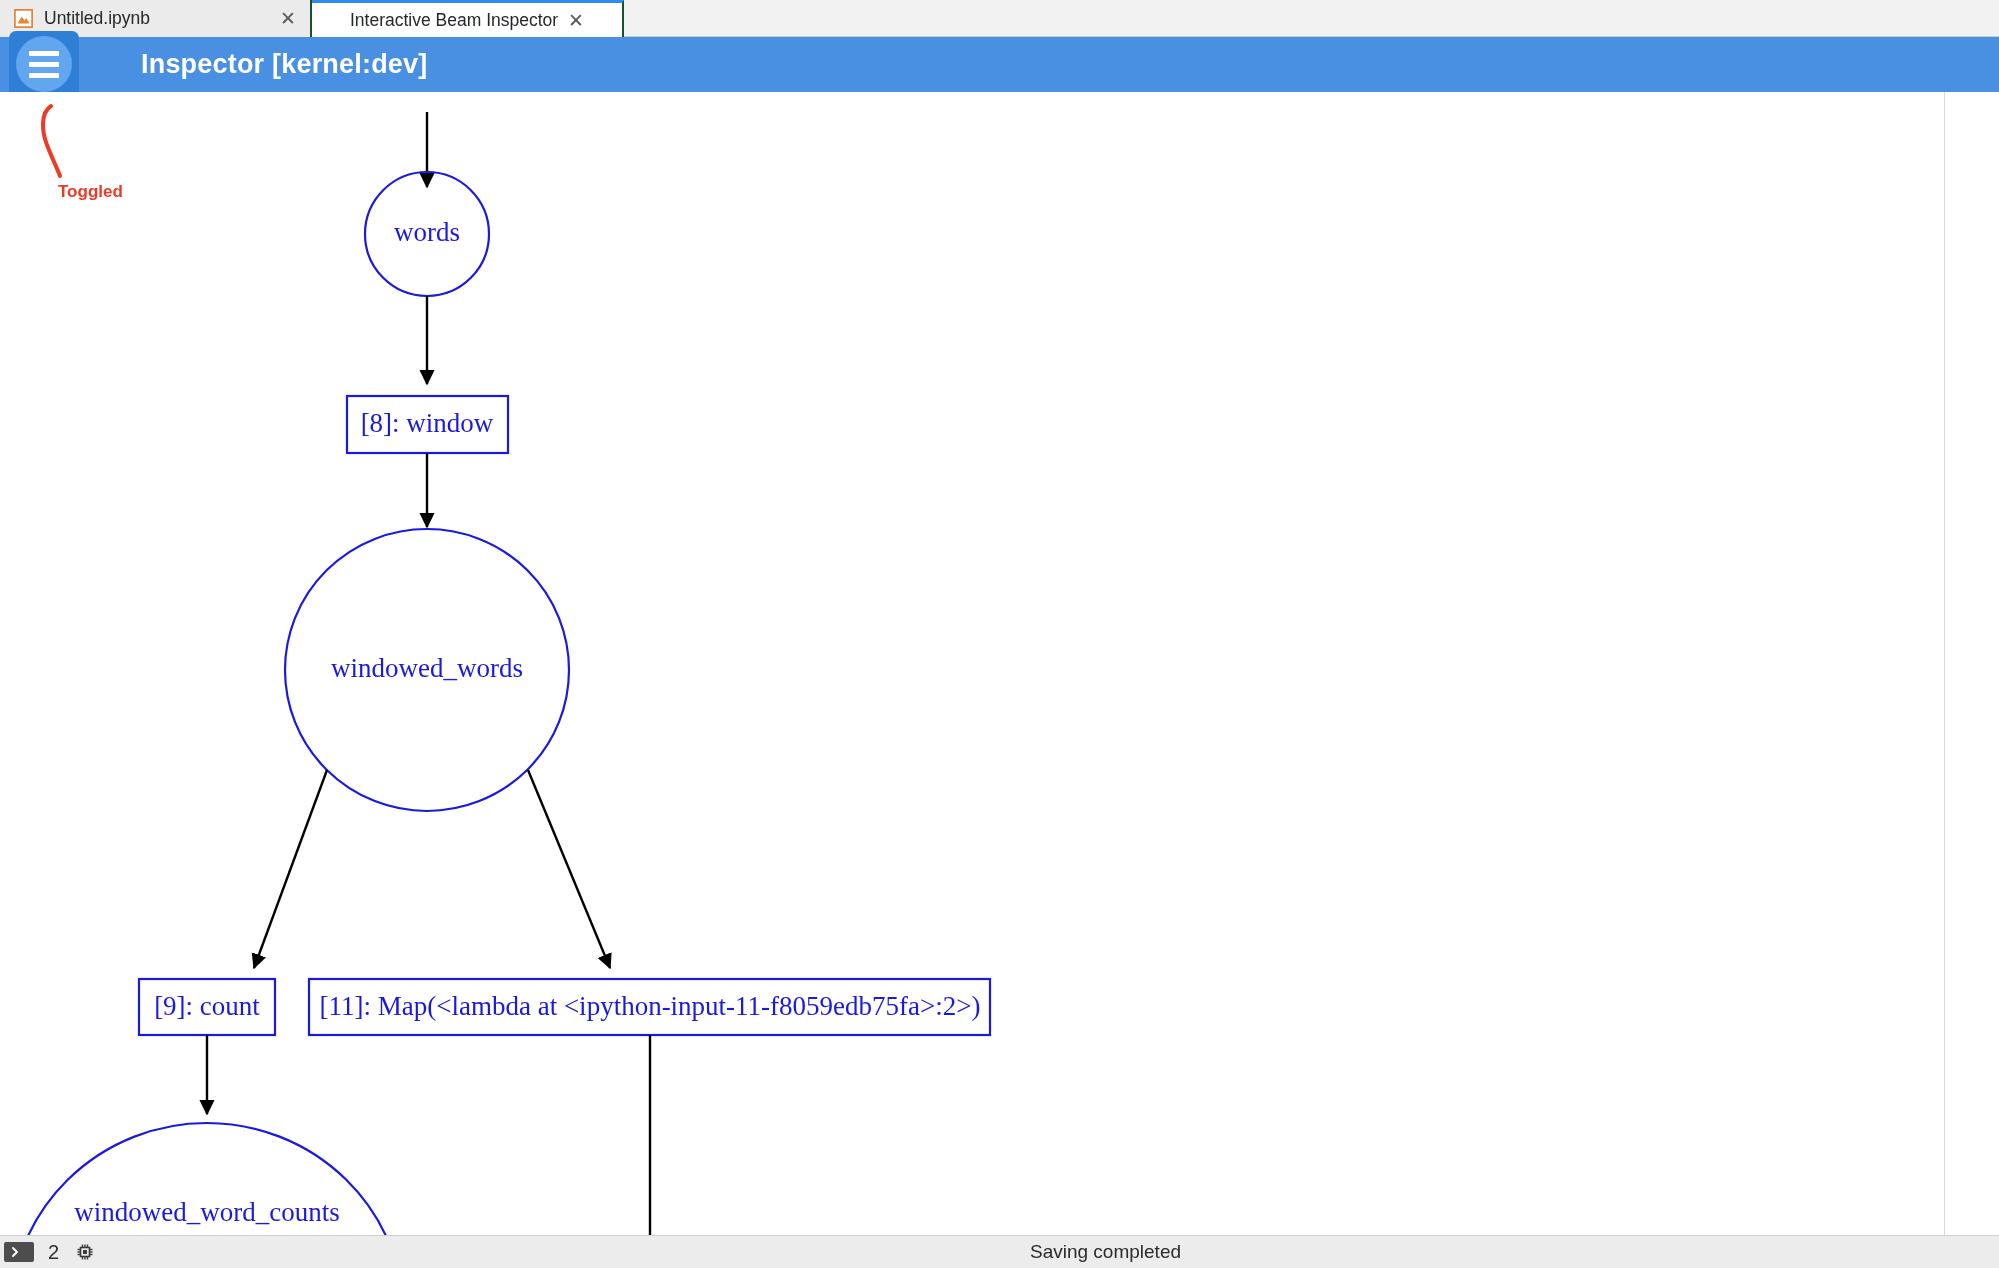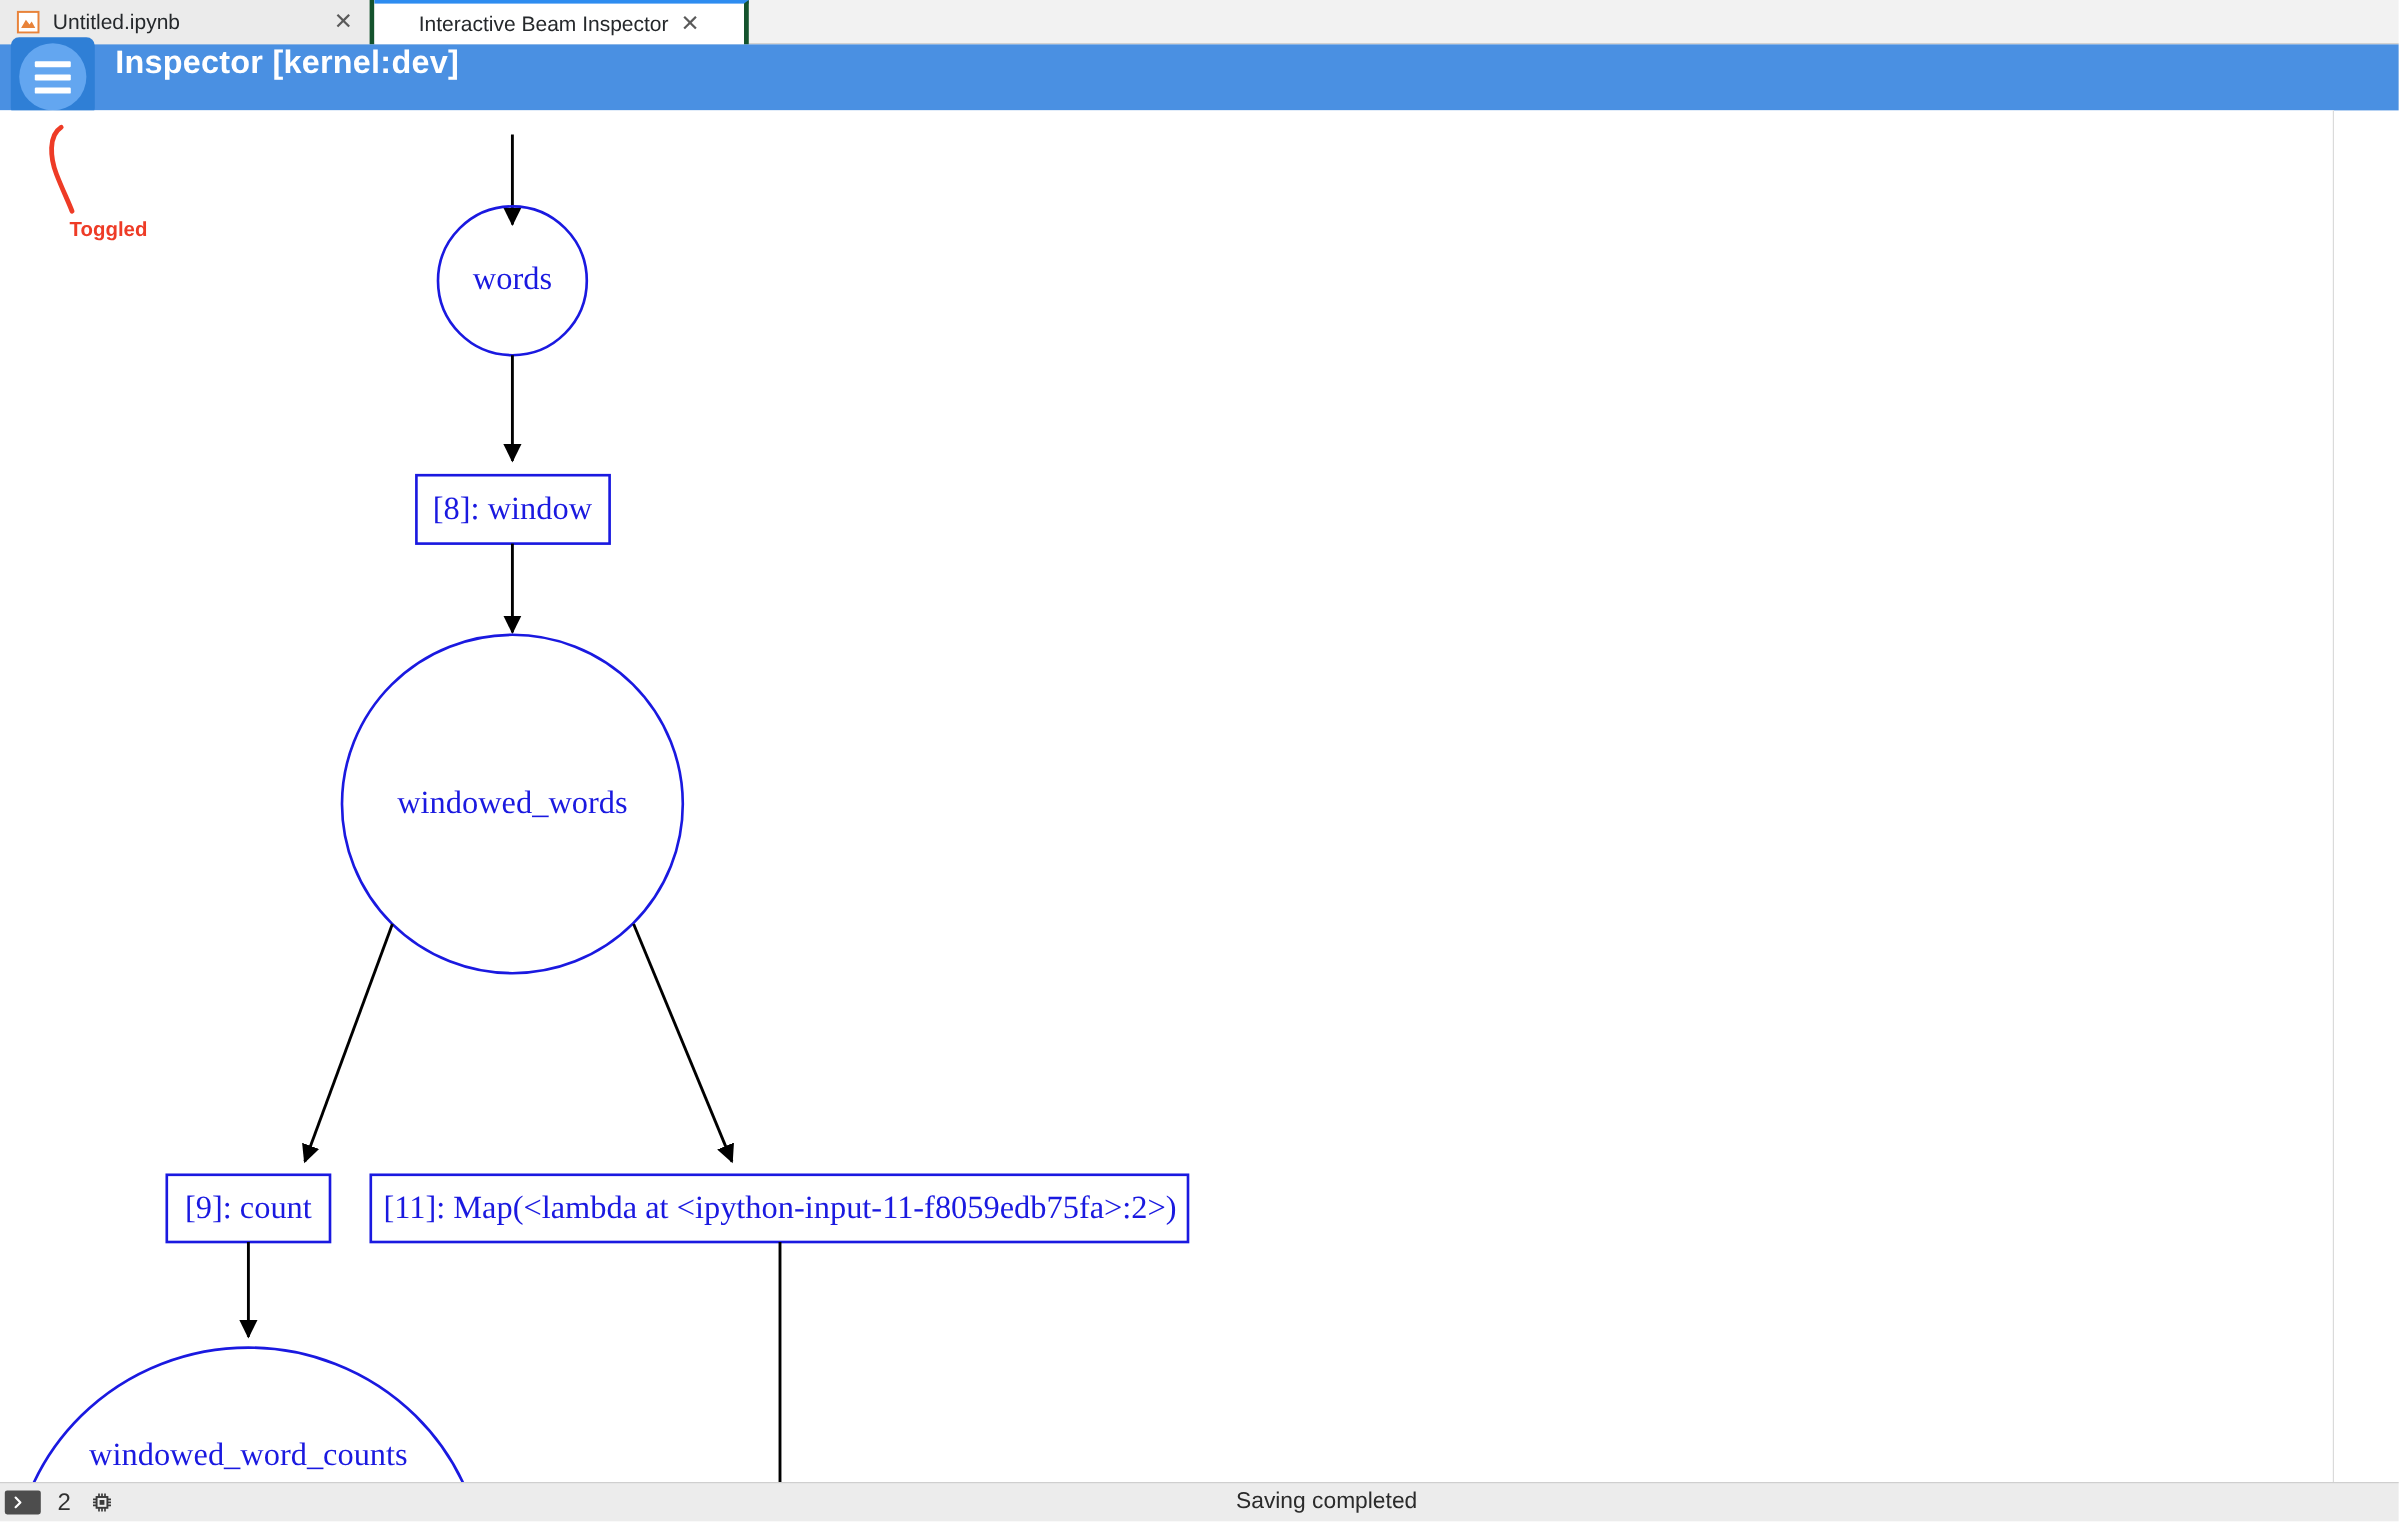--- a/index.html
+++ b/index.html
@@ -29,21 +29,21 @@
     display: flex;
     align-items: stretch;
   }
   .tab {
     position: relative;
     display: flex;
     align-items: center;
     height: 37px;
     padding: 0 14px 0 14px;
     background: #ebebeb;
-    border-right: 4px solid #14532d;
+    border-right: 2px solid #14532d;
     cursor: pointer;
     user-select: none;
   }
   .tab.inactive { background: #ebebeb; width: 312px; }
   .tab.active {
     background: #ffffff;
     border-top: 3px solid #2d8cf0;
     width: 312px;
     justify-content: center;
   }
@@ -71,21 +71,22 @@
   }
   .tab.active .tab-close { margin-left: 6px; padding-left: 4px; }
 
   
   #header {
     position: absolute;
     left: 0; top: 37px;
     width: 1999px; height: 55px;
     background: #4a90e2;
     display: flex;
-    align-items: flex-start;
+    align-items: center;
+    padding-left: 45px;
   }
   #menu-button {
     position: absolute;
     left: 9px; top: -6px;
     width: 70px; height: 66px;
     background: #2f7fd6;
     border-radius: 7px;
     display: flex;
     align-items: center;
     justify-content: center;

